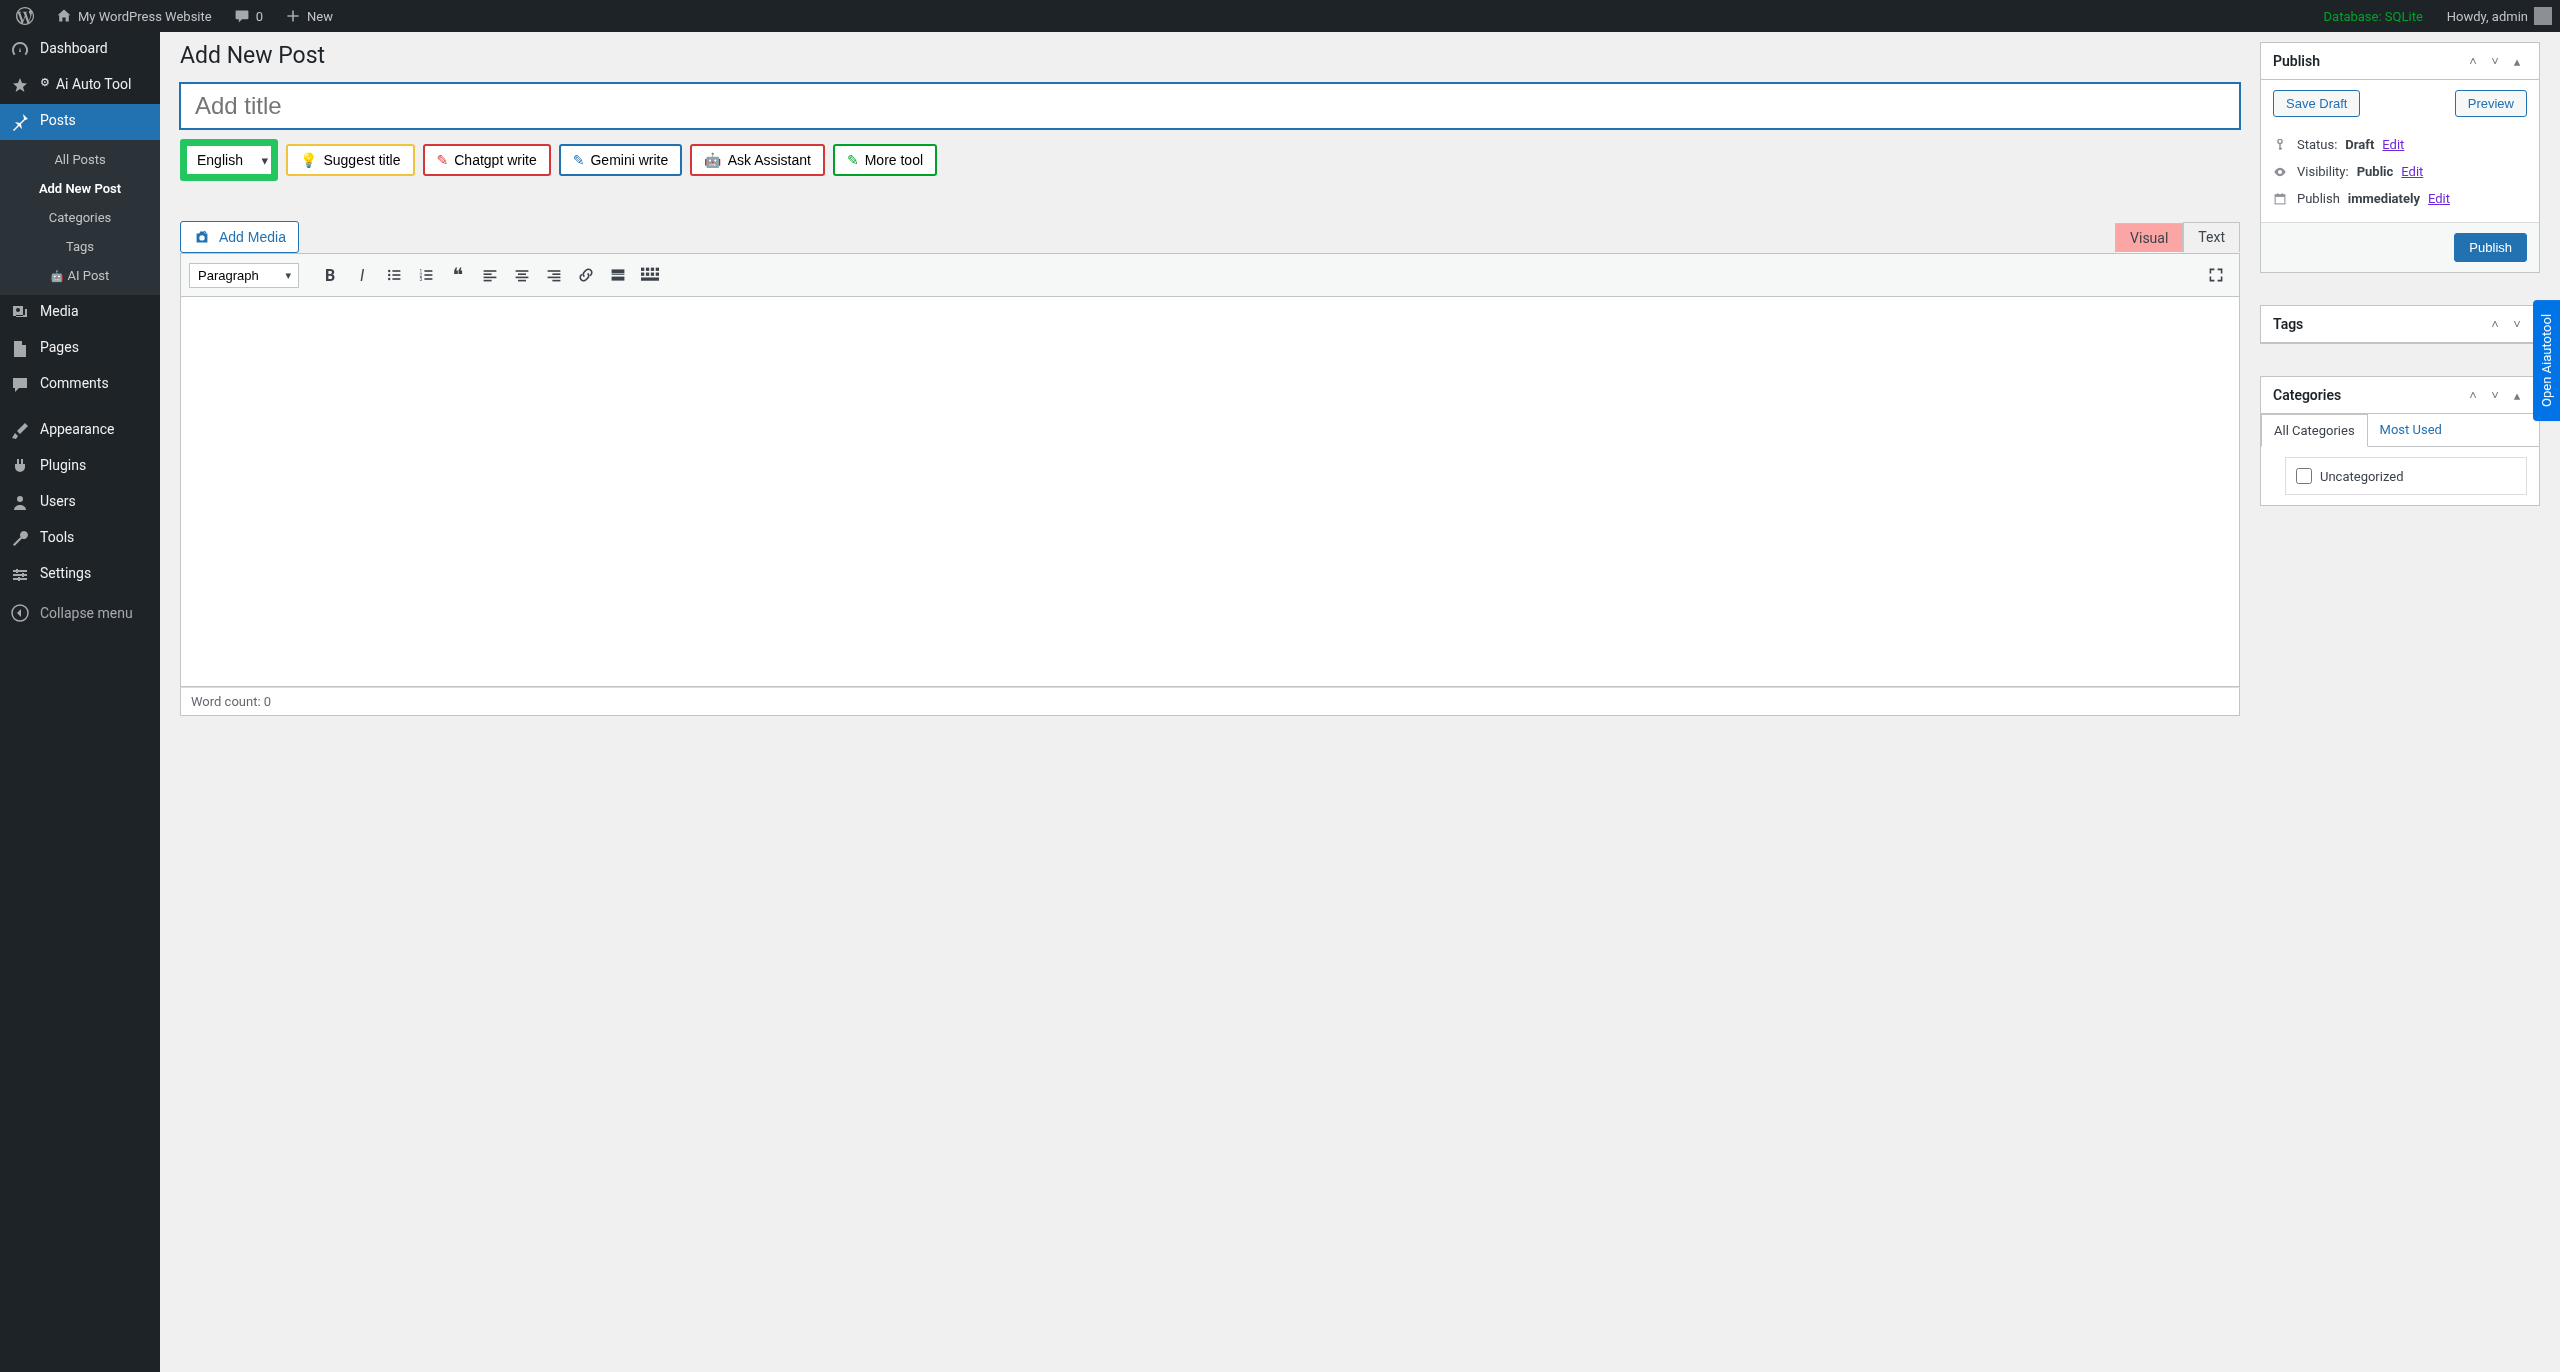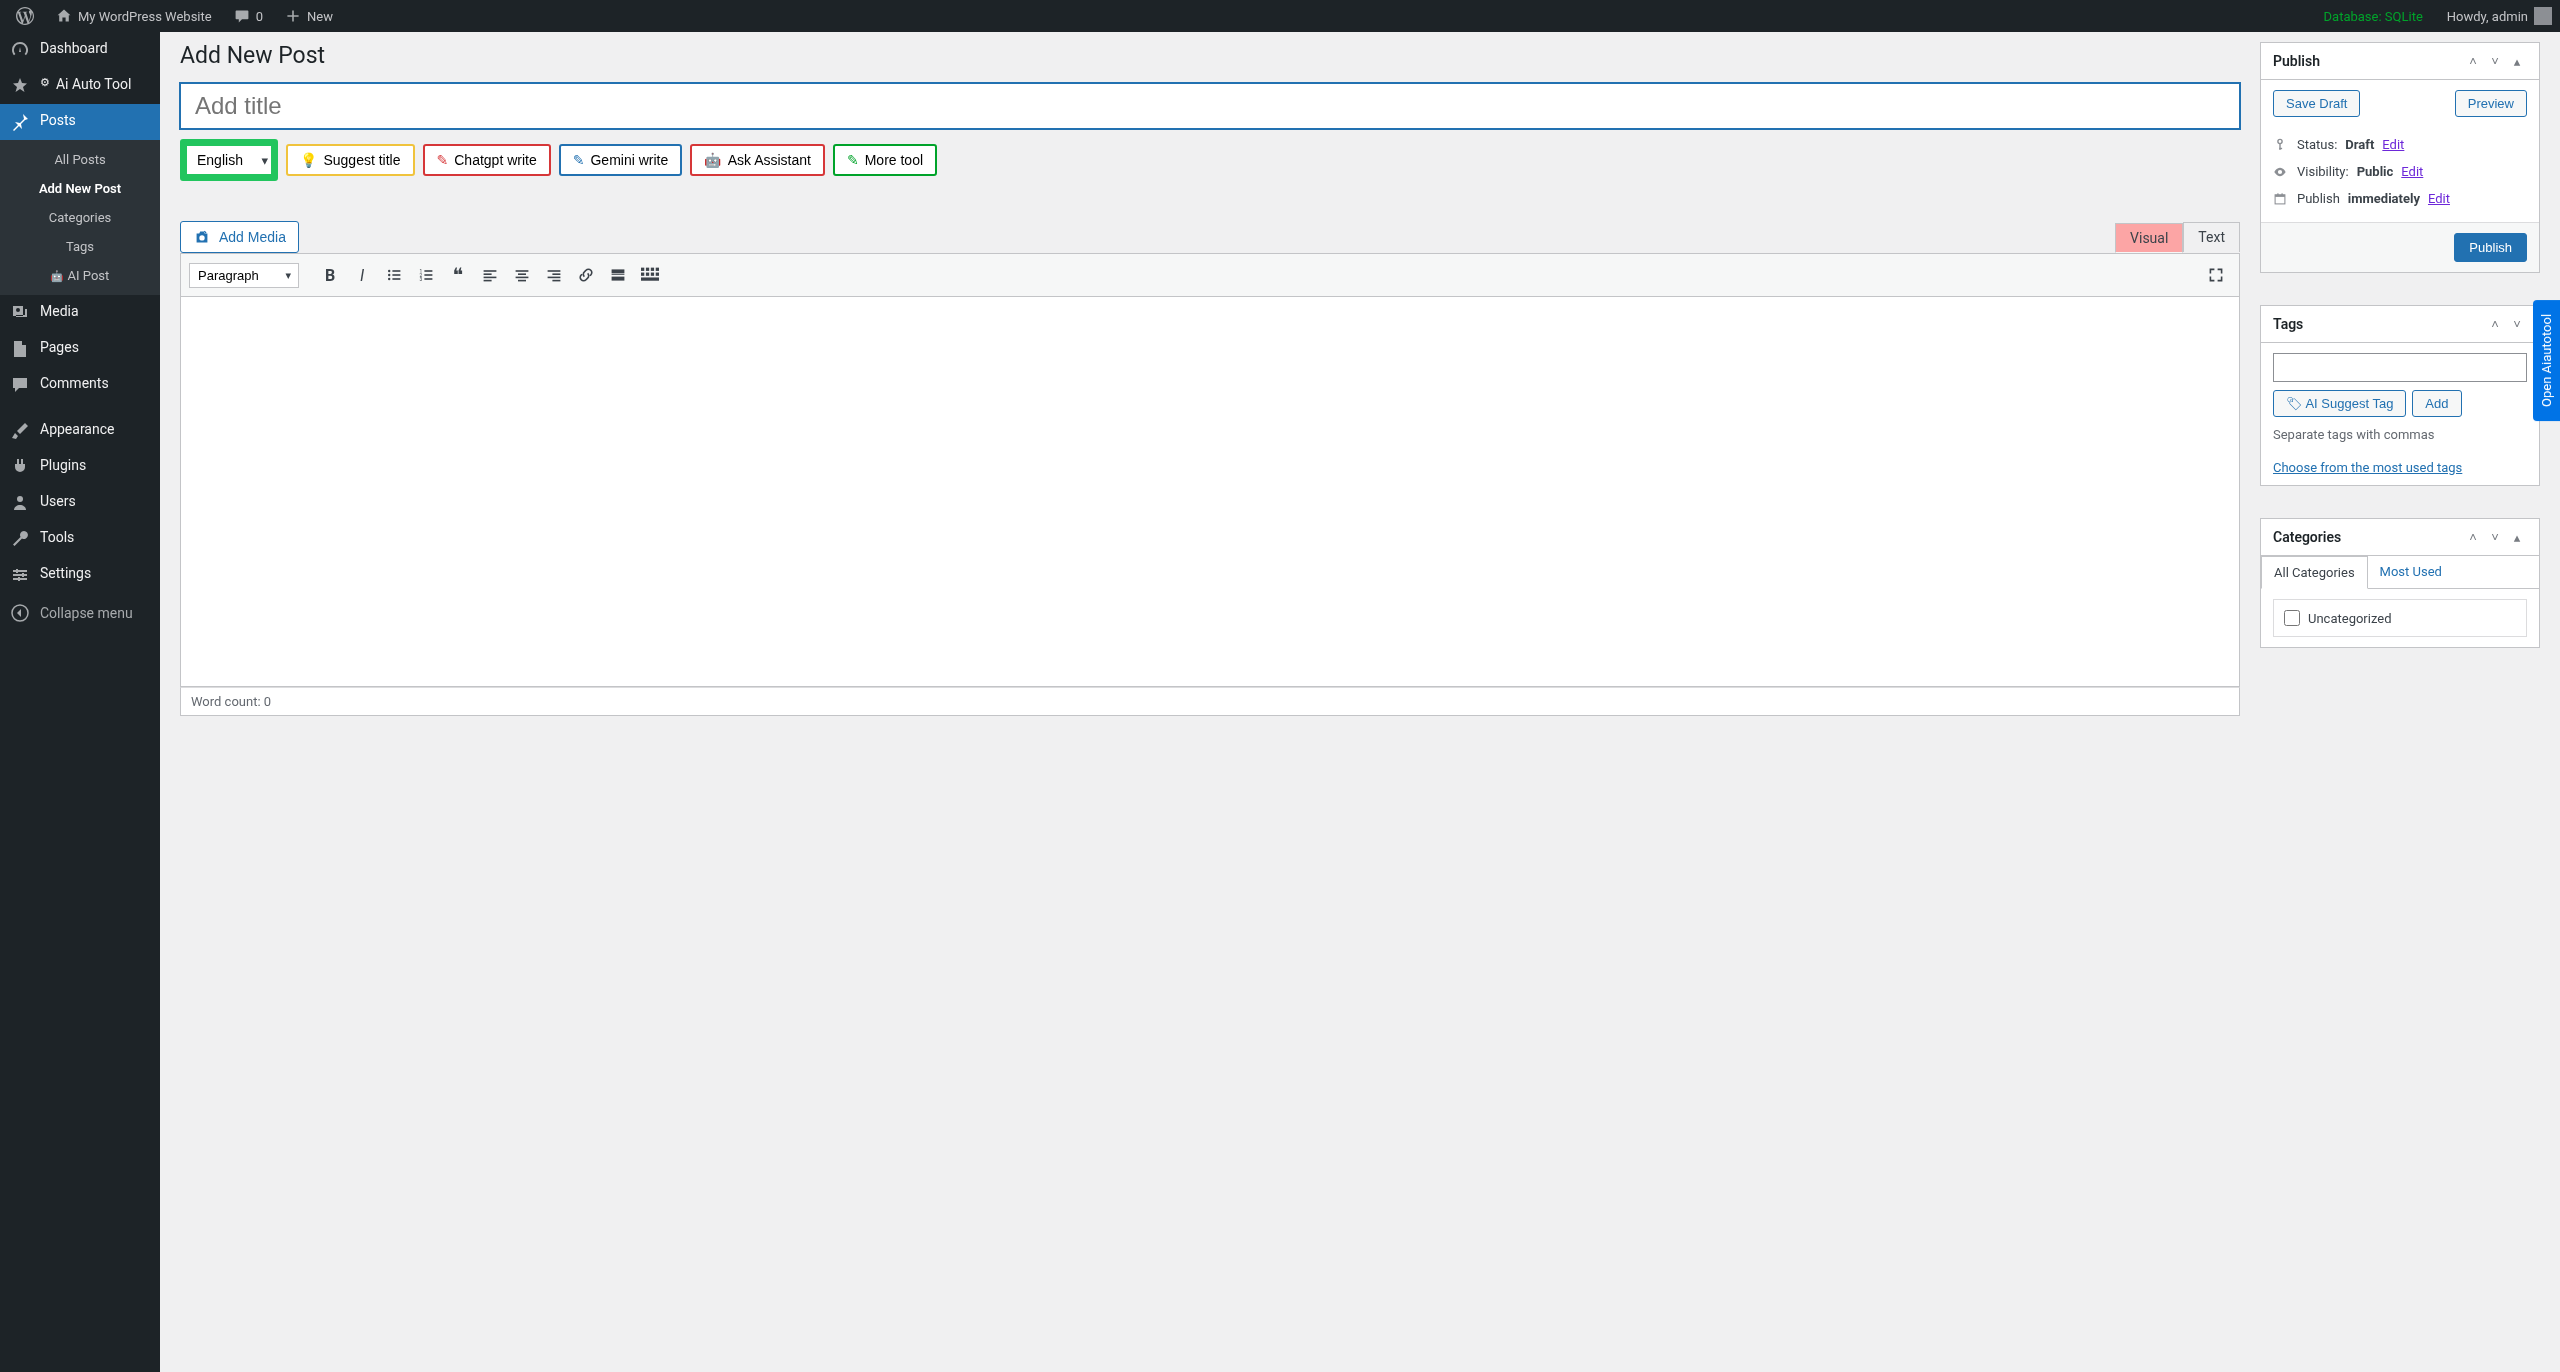--- a/index.html
+++ b/index.html
@@ -80,21 +80,21 @@
 
 .tag-input { width: 100%; border: 1px solid #8c8f94; padding: 6px; font-size: 13px; margin-bottom: 8px; }
 .tag-btns { display: flex; gap: 6px; margin-bottom: 10px; }
 .link { color: #2271b1; text-decoration: underline; cursor: pointer; }
 .muted { color: #646970; }
 
 .cat-tabs { display: flex; border-bottom: 1px solid #c3c4c7; margin: -10px -12px 10px -12px; }
 .cat-tab { padding: 8px 12px; cursor: pointer; font-size: 13px; }
 .cat-tab.active { border: 1px solid #c3c4c7; border-bottom: 1px solid #fff; margin-bottom: -1px; background: #fff; }
 .cat-tab:not(.active) { color: #2271b1; }
-.cat-list { border: 1px solid #dcdcde; padding: 10px; }
+.cat-list { border: 1px solid #dcdcde; padding: 10px; margin-left: 12px; }
 .cat-item { display: flex; align-items: center; gap: 8px; }
 .cat-item input { width: 16px; height: 16px; }
 
 
 .open-ai-tab { position: fixed; right: 0; top: 300px; background: #0073e6; color: #fff; writing-mode: vertical-rl; transform: rotate(180deg); padding: 14px 6px; cursor: pointer; font-size: 13px; border-radius: 0 4px 4px 0; z-index: 100; }
 
 svg { display: block; }
 </style>
 </head>
 <body>
@@ -464,32 +464,20 @@
         </div>
 
         <div class="postbox">
           <div class="postbox-header">
             <h2>Tags</h2>
             <div class="pb-icons">
               <span>˄</span>
               <span>˅</span>
             </div>
           </div>
-          <div class="postbox-body">
-            <input type="text" class="tag-input" style="">
-            <div class="tag-btns">
-              <button class="btn-secondary" style="border-color:#2271b1">
-                <span>🏷</span>
-                <span>AI Suggest Tag</span>
-              </button>
-              <button class="btn-secondary">Add</button>
-            </div>
-            <div class="muted" style="margin-bottom:18px">Separate tags with commas</div>
-            <a class="link">Choose from the most used tags</a>
-          </div>
         </div>
 
         <div class="postbox">
           <div class="postbox-header">
             <h2>Categories</h2>
             <div class="pb-icons">
               <span>˄</span>
               <span>˅</span>
               <span>▴</span>
             </div>

